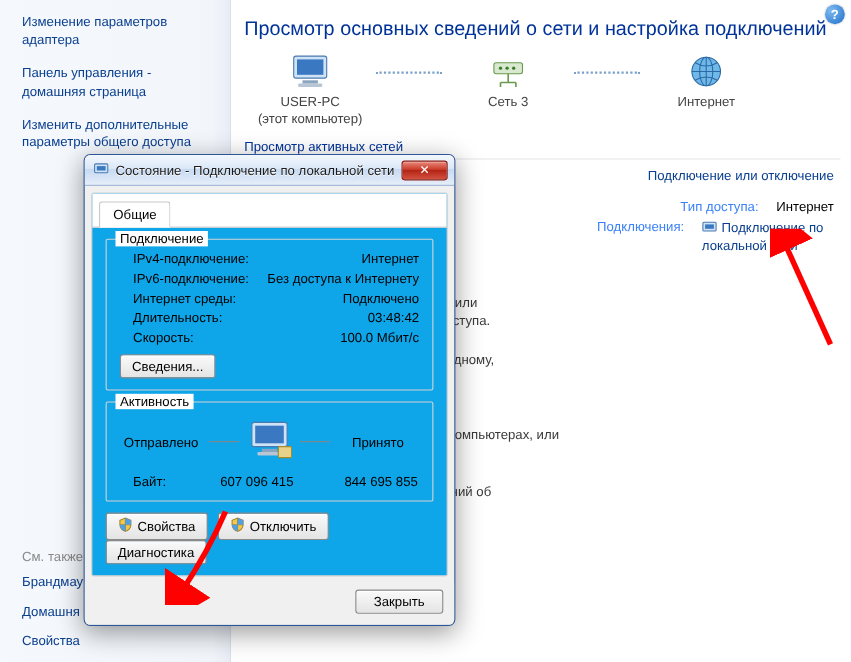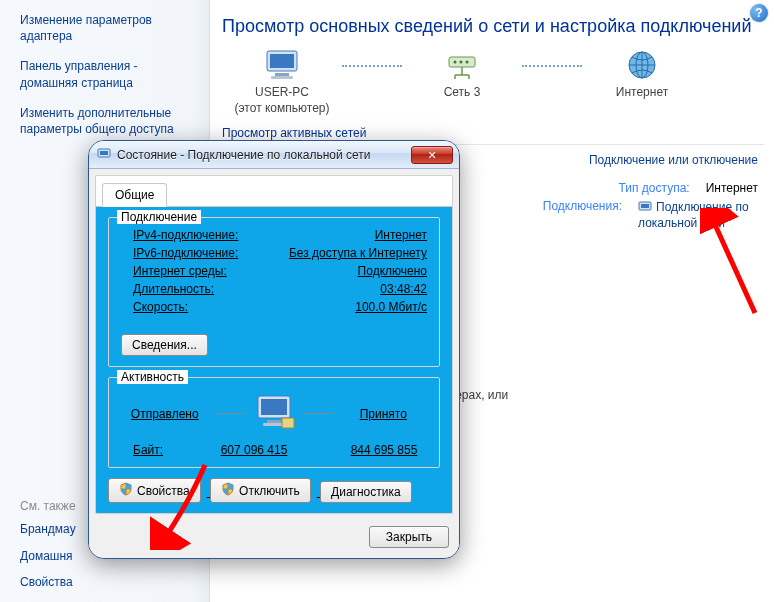--- a/index.html
+++ b/index.html
@@ -93,24 +93,24 @@
   .connlink { color: #0a3f8f; }
   .connlink .mini-icon { display: inline-block; vertical-align: middle; margin-right: 4px; }
   .truncated-list { margin-top: 18px; }
   .truncated-list .item { margin-bottom: 22px; }
   .truncated-list .head { color: #0a3f8f; }
   .truncated-list .desc { color: #3a3a3a; margin-top: 2px; }
 
   
   .dialog {
     position: absolute;
-    left: 88px; top: 140px;
-    width: 372px;
+    left: 76px; top: 140px;
+    width: 338px;
     border: 1px solid #2b5797;
-    border-radius: 16px;
+    border-radius: 6px;
     box-shadow: 0 6px 24px rgba(0,0,0,0.4);
     background: #f0f0f0;
     overflow: hidden;
   }
   .dialog .titlebar {
     height: 28px;
     background: linear-gradient(#f3f7fd, #dbe8f8 45%, #c5d9f2 46%, #e6eef9);
     display: flex; align-items: center;
     padding: 0 6px 0 8px;
     border-bottom: 1px solid #9db5d6;
@@ -142,21 +142,21 @@
   .tab {
     border: 1px solid #c9c9c9;
     border-bottom: 1px solid #fff;
     background: #fff;
     padding: 4px 12px;
     border-radius: 3px 3px 0 0;
     position: relative;
     top: 1px;
     font-size: 12px;
   }
-  .tabcontent { padding: 10px 12px 6px 12px; text-decoration: underline; }
+  .tabcontent { padding: 10px 12px 6px 12px; }
   .group {
     border: 1px solid #d4d4d4;
     border-radius: 2px;
     margin-bottom: 10px;
     padding: 10px 12px 10px 12px;
     position: relative;
   }
   .group .glegend {
     position: absolute;
     top: -8px; left: 8px;
@@ -341,21 +341,21 @@
             <span>Подключено</span>
           </div>
         <div class="inforow">
             <span class="l">Длительность:</span>
             <span>03:48:42</span>
           </div>
         <div class="inforow">
             <span class="l">Скорость:</span>
             <span>100.0 Мбит/с</span>
           </div>
-        <div style="margin-top:20px">
+        <div style="margin-top:8px">
           <span class="btn">Сведения...</span>
         </div>
       </div>
 
       <div class="group">
         <div class="glegend">Активность</div>
         <div class="activity">
           <div class="cap">Отправлено</div>
           <div class="dash"></div>
           <div class="pcicon">

